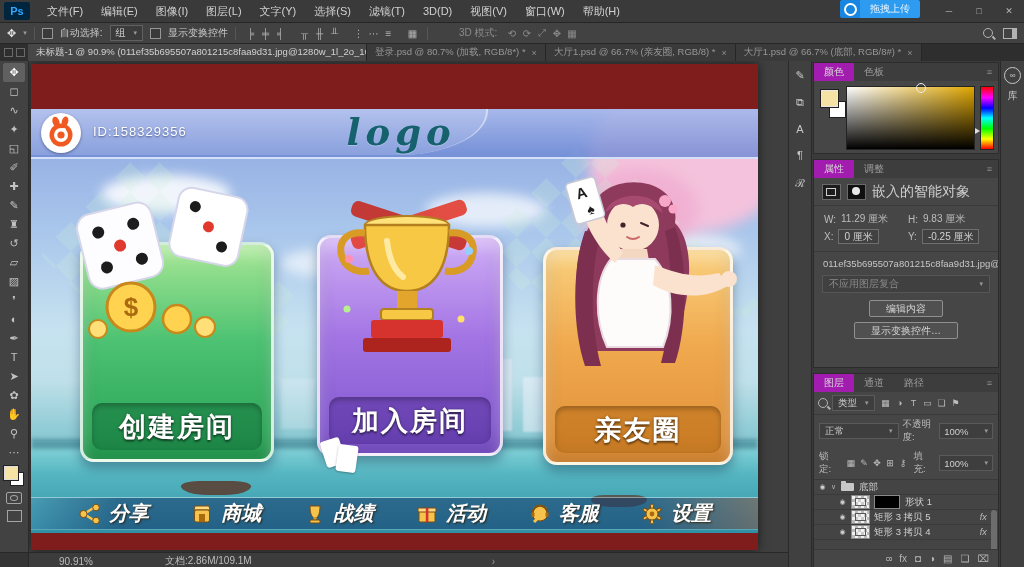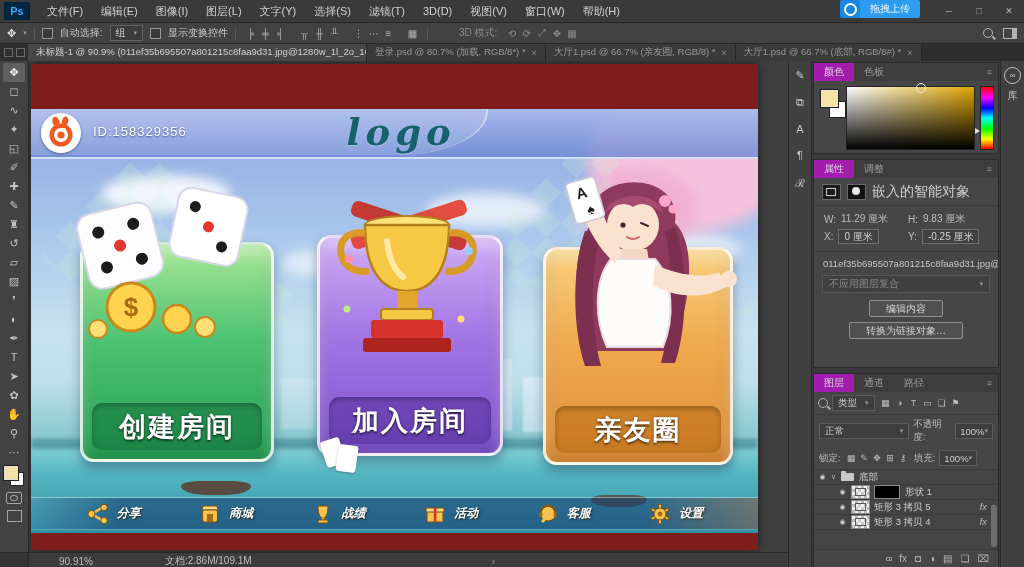--- a/index.html
+++ b/index.html
@@ -99,21 +99,21 @@
   .lbl-purple{background:rgba(74,38,142,.45);}
   .lbl-orange{background:rgba(176,99,14,.45);}
   .cardart{position:absolute;}
   .minicard{position:absolute;width:20px;height:27px;background:#fff;border-radius:3px;box-shadow:0 1px 2px rgba(0,0,0,.3);transform:rotate(-18deg);}
   
   .bottombar{position:absolute;left:0;right:0;top:389px;height:31px;display:flex;align-items:center;
         justify-content:space-around;padding:0 26px;
         background:linear-gradient(90deg,rgba(80,130,175,.28) 0%,rgba(23,58,108,.55) 12%,rgba(23,58,108,.55) 84%,rgba(150,75,55,.5) 100%);
         box-shadow:0 -1px 0 rgba(255,255,255,.4),0 1px 0 rgba(255,255,255,.2);}
   .bm-item{display:flex;align-items:center;gap:7px;}
-  .bm-label{color:#fff;font-size:12px;font-weight:bold;font-style:italic;text-shadow:1px 1px 2px rgba(45,25,0,.85);}
+  .bm-label{color:#fff;font-size:20px;font-weight:bold;font-style:italic;text-shadow:1px 1px 2px rgba(45,25,0,.85);}
   
   .statusbar{height:16px;background:#3c3c3c;border-top:1px solid #282828;display:flex;align-items:center;
         font-size:10px;color:#bdbdbd;}
   .sb-corner{width:28px;height:100%;background:#343434;border-right:1px solid #282828;}
   .sb-zoom{margin-left:30px;}
   .sb-doc{margin-left:72px;}
   .sb-arrow{margin-left:240px;color:#9a9a9a;}
   
   .dockwrap{flex:1;display:flex;background:#3a3a3a;min-width:0;}
   .collapsed{width:22px;background:#404040;border-left:1px solid #2a2a2a;border-right:1px solid #2a2a2a;
@@ -155,21 +155,21 @@
   
   .layers-panel{flex:1;margin-bottom:1px;}
   .lfilter{display:flex;align-items:center;gap:4px;padding:3px 4px;border-bottom:1px solid #393939;flex:none;}
   .lf-select{display:flex;align-items:center;gap:8px;border:1px solid #5a5a5a;background:#3e3e3e;height:14px;
         padding:0 5px;font-size:9.5px;color:#cfcfcf;}
   .lf-ics{display:flex;}
   .lf-ics span{width:14px;text-align:center;color:#bdbdbd;font-size:9px;}
   .lrowbar{display:flex;align-items:center;gap:4px;padding:3px 5px;font-size:9.5px;color:#bdbdbd;flex:none;}
   .blend-select{display:flex;align-items:center;justify-content:space-between;border:1px solid #5a5a5a;background:#3e3e3e;
         height:14px;width:84px;padding:0 5px;color:#cfcfcf;}
-  .opbox{display:flex;align-items:center;gap:0;border:1px solid #5a5a5a;background:#3e3e3e;height:14px;padding:0 4px;color:#cfcfcf;}
+  .opbox{display:flex;align-items:center;gap:16px;border:1px solid #5a5a5a;background:#3e3e3e;height:14px;padding:0 4px;color:#cfcfcf;}
   .lock-ics{display:flex;}
   .lock-ics span{width:13px;text-align:center;color:#bdbdbd;font-size:9px;}
   .llist{flex:1;overflow:hidden;border-top:1px solid #393939;background:#444444;position:relative;}
   .lrow{display:flex;align-items:center;height:14px;border-bottom:1px solid rgba(0,0,0,.14);font-size:9.5px;color:#d0d0d0;white-space:nowrap;}
   .eye{width:17px;text-align:center;color:#cfcfcf;font-size:7px;flex:none;}
   .lchev{width:10px;color:#b5b5b5;font-size:7px;flex:none;}
   .lfolder{width:13px;height:8px;background:#c8c8c8;border-radius:1px;position:relative;margin-right:5px;flex:none;}
   .lfolder::before{content:"";position:absolute;left:0;top:-2px;width:5px;height:2px;background:#c8c8c8;border-radius:1px 1px 0 0;}
   .lthumb{width:17px;height:12px;border:1px solid #8a8a8a;margin-right:4px;flex:none;
         background:repeating-conic-gradient(#b9b9b9 0 25%,#efefef 0 50%) 0 0/6px 6px;position:relative;}
@@ -572,21 +572,21 @@
                 <span>Y:</span>
                 <span class="valbox">-0.25 厘米</span>
               </span>
           </div>
           <div class="file-row">011ef35b695507a801215c8faa9d31.jpg@1280...</div>
           <div class="comp-select">
             <span>不应用图层复合</span>
             <span class="caret">▾</span>
           </div>
           <div class="pbtn">编辑内容</div>
-          <div class="pbtn second">转换为链接对象…</div>
+          <div class="pbtn second">显示变换控件…</div>
         </div>
 
         <div class="panel layers-panel">
           <div class="panel-tabs">
             <div style="display:flex;">
                 <span class="ptab active">图层</span>
                 <span class="ptab">通道</span>
                 <span class="ptab">路径</span>
               </div>
             <span class="panel-menu">≡</span>

